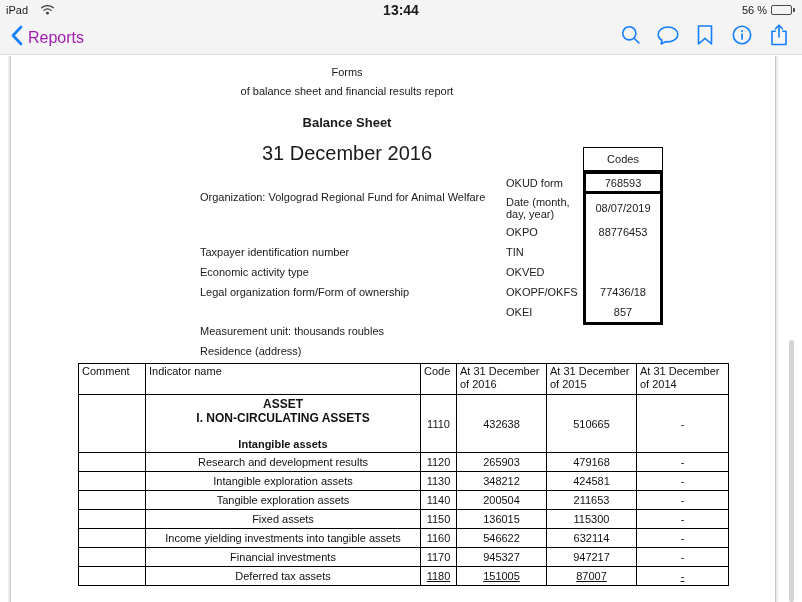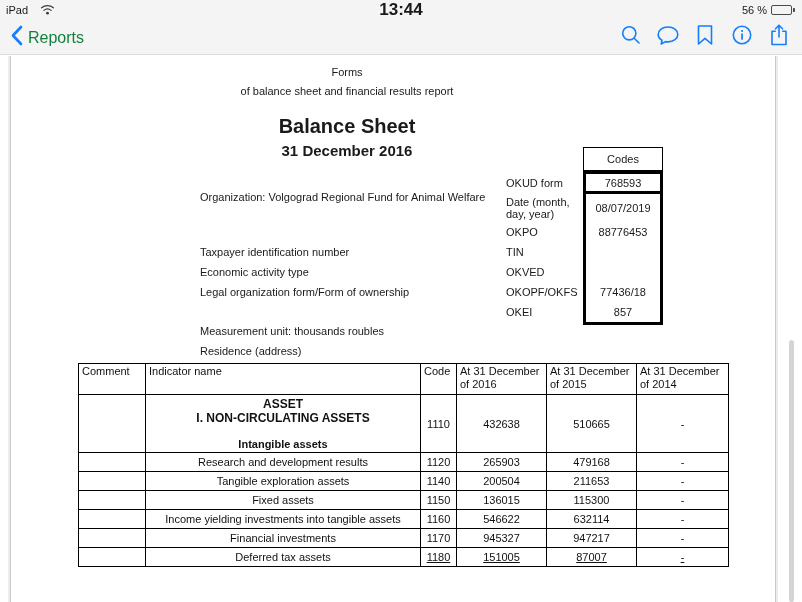--- a/index.html
+++ b/index.html
@@ -4,53 +4,53 @@
 <style>
   * { margin: 0; padding: 0; box-sizing: border-box; }
   html, body { width: 802px; height: 602px; overflow: hidden; background: #fff;
     font-family: "Liberation Sans", "DejaVu Sans", sans-serif; }
   #screen { position: relative; width: 802px; height: 602px; background: #fff; }
 
   
   .status-bar { position: absolute; left: 0; top: 0; width: 802px; height: 20px;
     background: #f4f4f4; display: flex; align-items: center; font-size: 11px; color: #1a1a1a; }
   .sb-left { position: absolute; left: 6px; top: 0; height: 20px; display: flex; align-items: center; gap: 12px; }
-  .sb-time { position: absolute; left: 0; width: 100%; text-align: center; font-weight: 600; font-size: 17px; }
+  .sb-time { position: absolute; left: 0; width: 100%; text-align: center; font-weight: 600; font-size: 14px; }
   .sb-right { position: absolute; right: 7px; top: 0; height: 20px; display: flex; align-items: center; gap: 4px; }
   .battery { display: flex; align-items: center; }
   .batt-body { width: 21px; height: 10px; border: 1px solid #4a4a4a; border-radius: 2px; padding: 1px; }
   .batt-fill { height: 100%; width: 56%; background: #111; border-radius: 1px; }
   .batt-nub { width: 2px; height: 4px; background: #4a4a4a; border-radius: 0 1px 1px 0; margin-left: 1px; }
 
   
   .nav-bar { position: absolute; left: 0; top: 20px; width: 802px; height: 35px;
     background: #f4f4f4; border-bottom: 1px solid #dcdcdc; }
   .back-btn { position: absolute; left: 10px; top: 5px; display: flex; align-items: center; gap: 5px;
-    color: #15803d; font-size: 16px; cursor: pointer; }
+    color: #a21caf; font-size: 16px; cursor: pointer; }
   .nav-icons { position: absolute; right: 10px; top: 4px; display: flex; align-items: center; gap: 11px; }
   .nav-icon { width: 26px; height: 26px; display: flex; align-items: center; justify-content: center; cursor: pointer; }
 
   
   .page-area { position: absolute; left: 0; top: 56px; width: 802px; height: 546px; background: #fff; }
   .page-edge { position: absolute; top: 56px; bottom: 0; width: 1px; background: #c9c9c9; }
   .page-edge.left { left: 10px; }
   .page-edge.right { left: 775px; }
   .page-edge-soft { position: absolute; top: 56px; bottom: 0; width: 2px; background: #ececec; }
   .page-edge-soft.left { left: 8px; }
   .page-edge-soft.right { left: 776px; }
   .scrollbar { position: absolute; left: 789px; top: 340px; width: 5px; height: 262px;
     background: #d4d4d4; border-radius: 3px; }
 
   .doc { position: absolute; left: 0; top: 0; width: 802px; height: 602px;
     color: #1a1a1a; font-size: 11px; }
   .doc-center { position: absolute; left: 78px; width: 538px; text-align: center; }
   .t-forms1 { top: 66px; }
   .t-forms2 { top: 85px; }
-  .t-title { top: 115px; font-size: 20px; font-weight: bold; }
-  .t-date  { top: 142px; font-size: 15px; font-weight: bold; }
+  .t-title { top: 115px; font-size: 13px; font-weight: bold; }
+  .t-date  { top: 142px; font-size: 20px; font-weight: normal; }
 
   .org-line { position: absolute; left: 200px; top: 191px; width: 300px; }
   .lbl { position: absolute; left: 200px; }
   .lbl-taxpayer { top: 246px; }
   .lbl-activity { top: 266px; }
   .lbl-legal { top: 286px; }
   .lbl-measure { top: 325px; }
   .lbl-residence { top: 345px; }
 
   
@@ -238,20 +238,28 @@
       <tr>
         <td></td>
         <td>Research and development results</td>
         <td class="b-left">1120</td>
         <td>265903</td>
         <td>479168</td>
         <td class="b-right">-</td>
       </tr>
       <tr>
         <td></td>
+        <td>Intangible exploration assets</td>
+        <td class="b-left">1130</td>
+        <td>348212</td>
+        <td>424581</td>
+        <td class="b-right">-</td>
+      </tr>
+      <tr>
+        <td></td>
         <td>Tangible exploration assets</td>
         <td class="b-left">1140</td>
         <td>200504</td>
         <td>211653</td>
         <td class="b-right">-</td>
       </tr>
       <tr>
         <td></td>
         <td>Fixed assets</td>
         <td class="b-left">1150</td>

